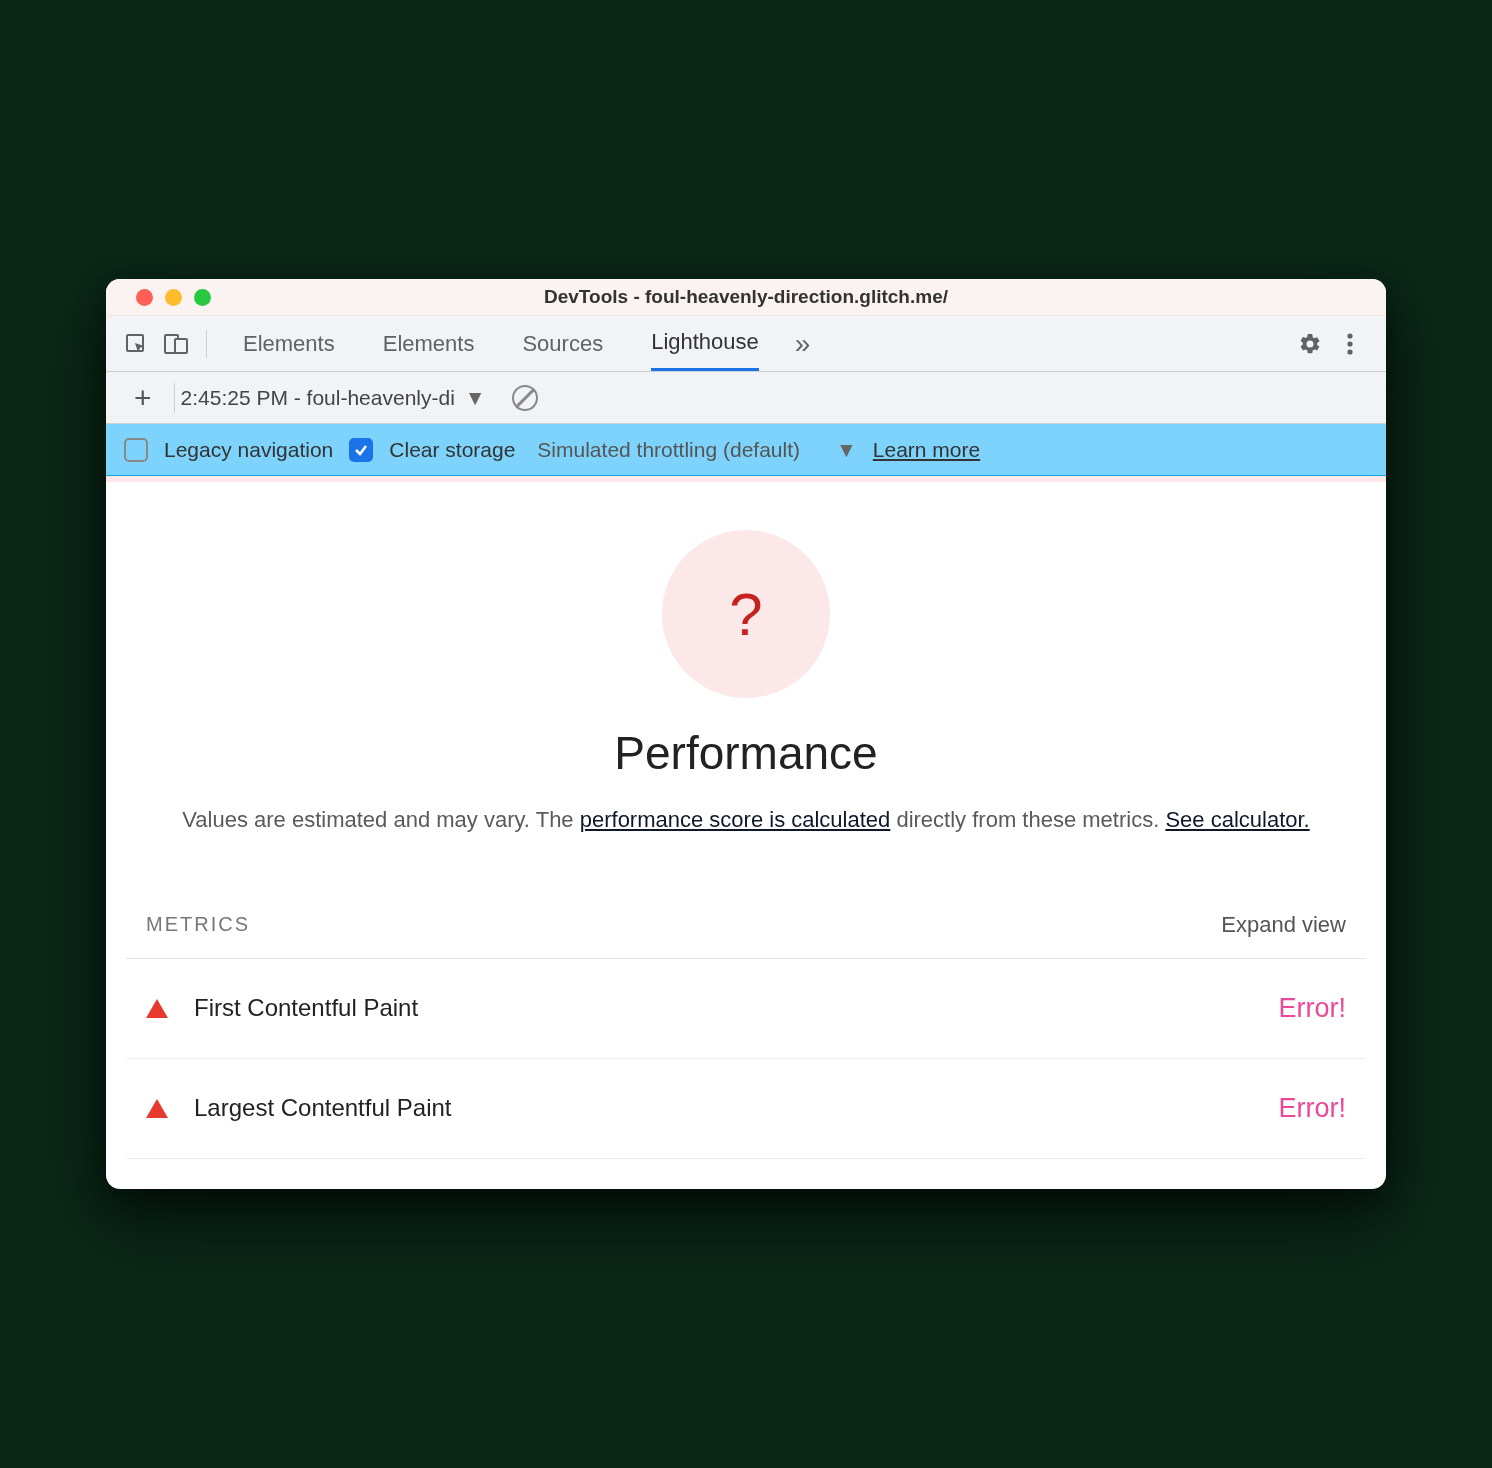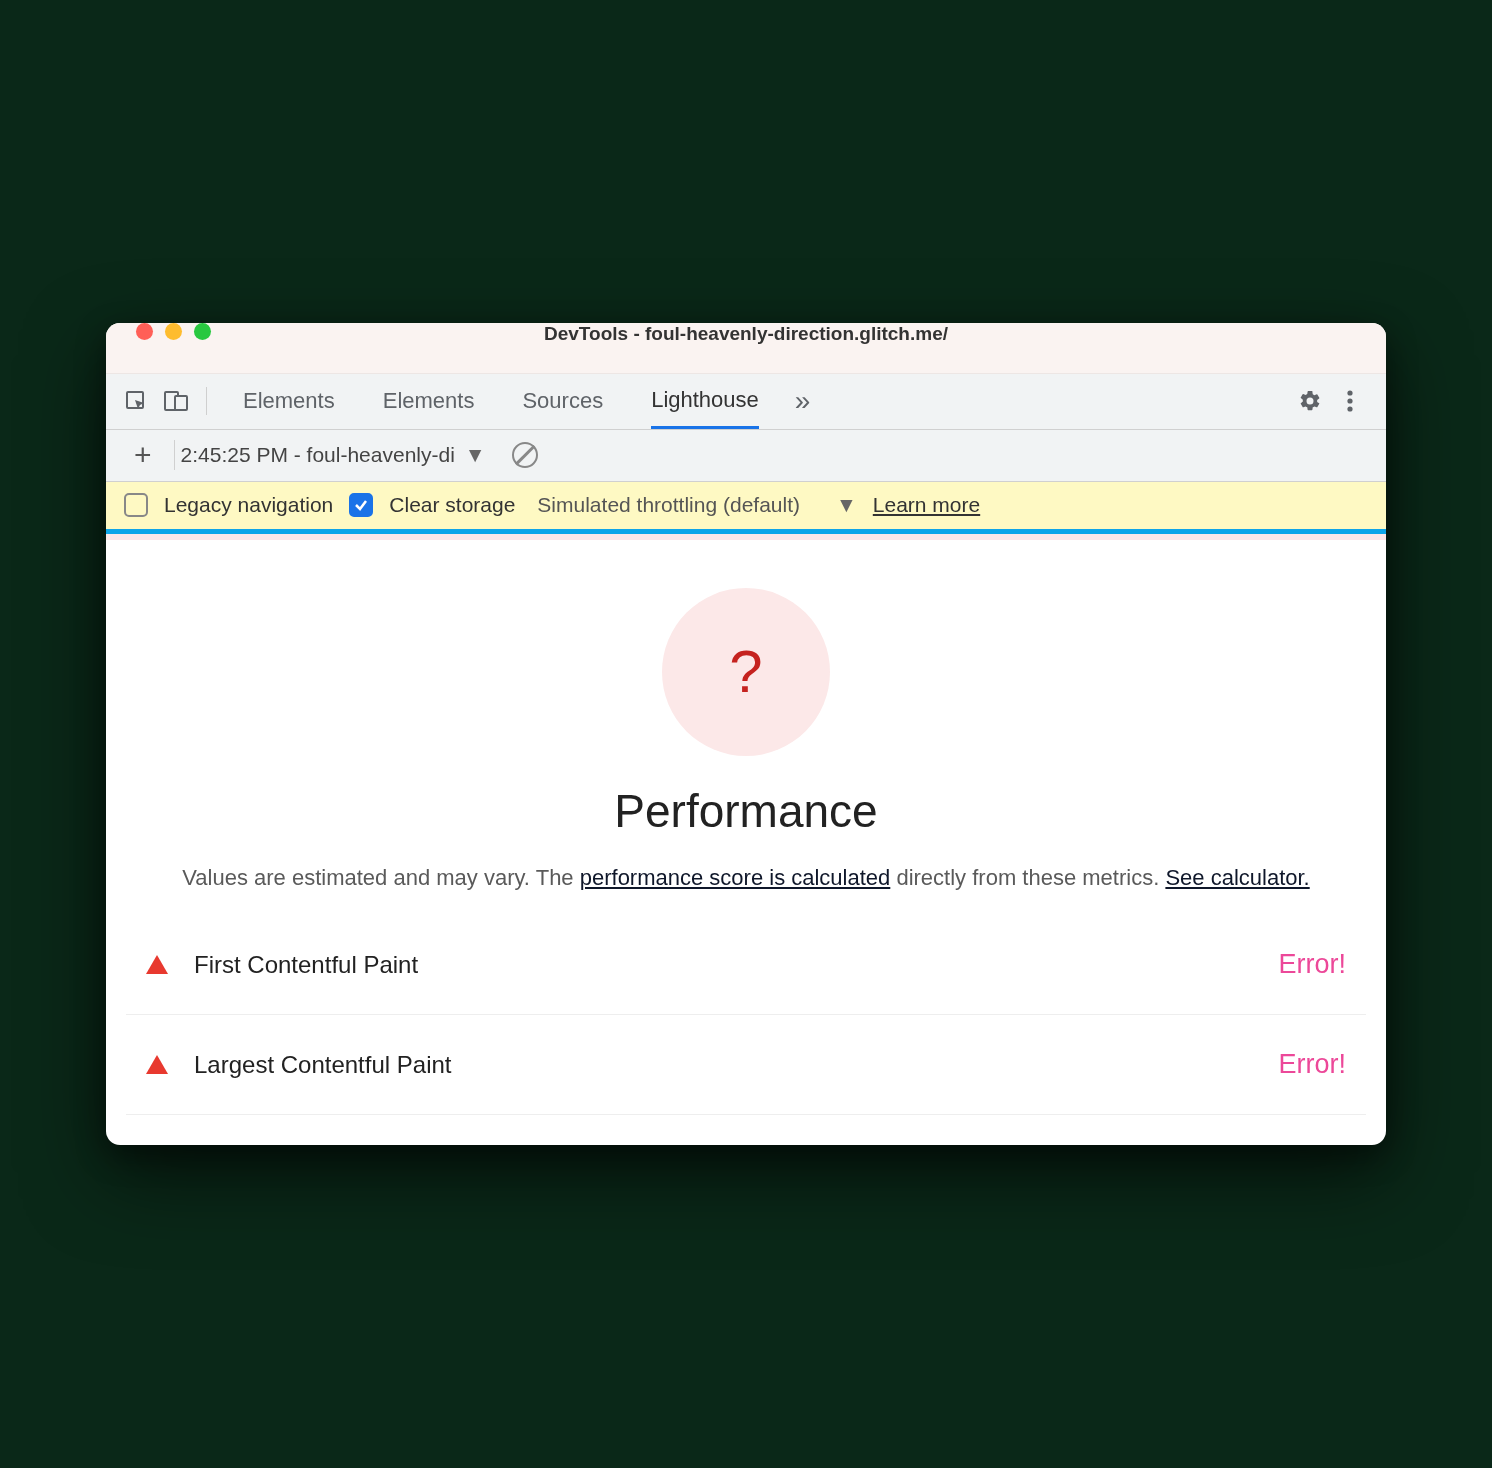--- a/index.html
+++ b/index.html
@@ -14,23 +14,24 @@
   }
   .window {
     width: 1280px;
     background: #fff;
     border-radius: 14px;
     box-shadow: 0 30px 80px rgba(0,0,0,0.6), 0 10px 30px rgba(0,0,0,0.4);
     overflow: hidden;
   }
   
   .titlebar {
-    height: 51px;
+    height: 37px;
     background: #faf3f1;
     display: flex;
+    align-items: center;
     position: relative;
     border-bottom: 1px solid rgba(0,0,0,0.05);
     padding-left: 8px;
   }
   .traffic-lights {
     display: flex;
     gap: 12px;
     padding-left: 22px;
   }
   .dot { width: 17px; height: 17px; border-radius: 50%; }
@@ -96,22 +97,22 @@
     width:26px; height:26px; border:2.5px solid #888; border-radius:50%;
     position:relative; margin-left:26px;
   }
   .not-allowed::after {
     content:""; position:absolute; width:2.5px; height:26px; background:#888;
     left:50%; top:50%; transform:translate(-50%,-50%) rotate(45deg);
   }
   
   .optsbar {
     height: 52px;
-    background: #fef9c3;
-    border-bottom: 5px solid #0ea5e9;
+    background: #7dd3fc;
+    border-bottom: 1px solid #0ea5e9;
     display:flex; align-items:center;
     padding: 0 18px;
     font-size: 21px;
     color:#333;
     gap: 16px;
   }
   .chk { width:24px; height:24px; border:2px solid #888; border-radius:5px; display:inline-flex; align-items:center; justify-content:center; cursor:pointer; }
   .chk.checked { background:#1a73e8; border-color:#1a73e8; color:#fff; }
   .link { text-decoration: underline; color:#333; cursor:pointer; }
   
@@ -252,20 +253,24 @@
     <div class="gauge-wrap">
       <div class="gauge">
         <span>?</span>
       </div>
       <div class="perf-title">Performance</div>
       <div class="desc">
         <span>Values are estimated and may vary. The </span><a>performance score is calculated</a><span> directly from these metrics. </span><a>See calculator.</a>
       </div>
     </div>
     <div class="report-inner">
+      <div class="metrics-head">
+        <span class="label">METRICS</span>
+        <span class="expand">Expand view</span>
+      </div>
       <div class="metric-row">
         <span class="tri"></span>
         <span>First Contentful Paint</span>
         <span class="err">Error!</span>
       </div>
       <div class="metric-row">
         <span class="tri"></span>
         <span>Largest Contentful Paint</span>
         <span class="err">Error!</span>
       </div>

